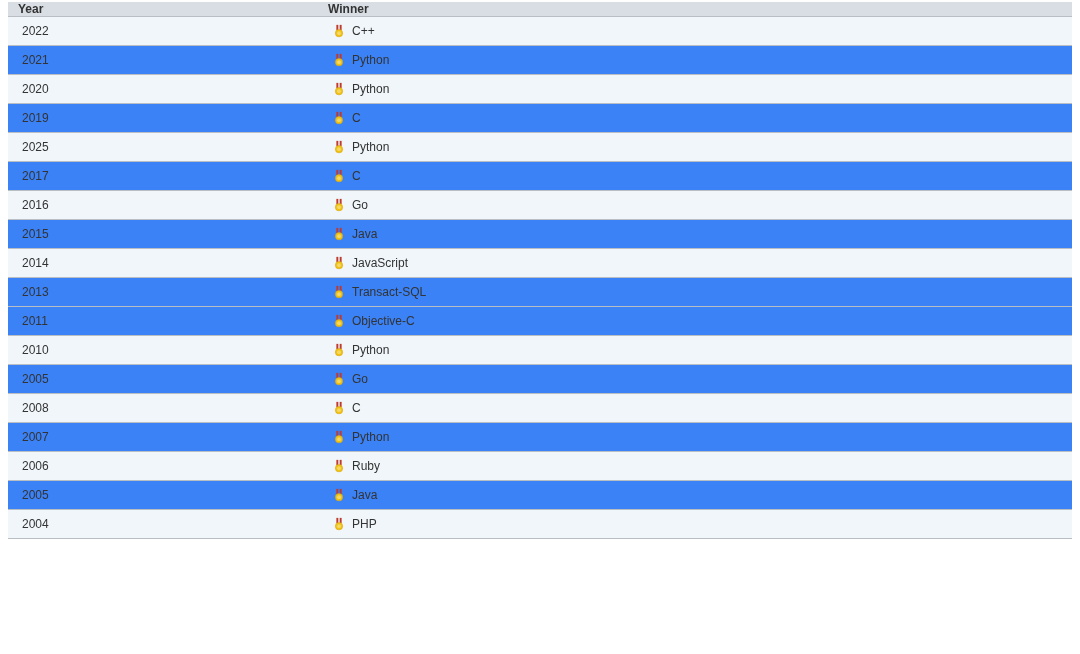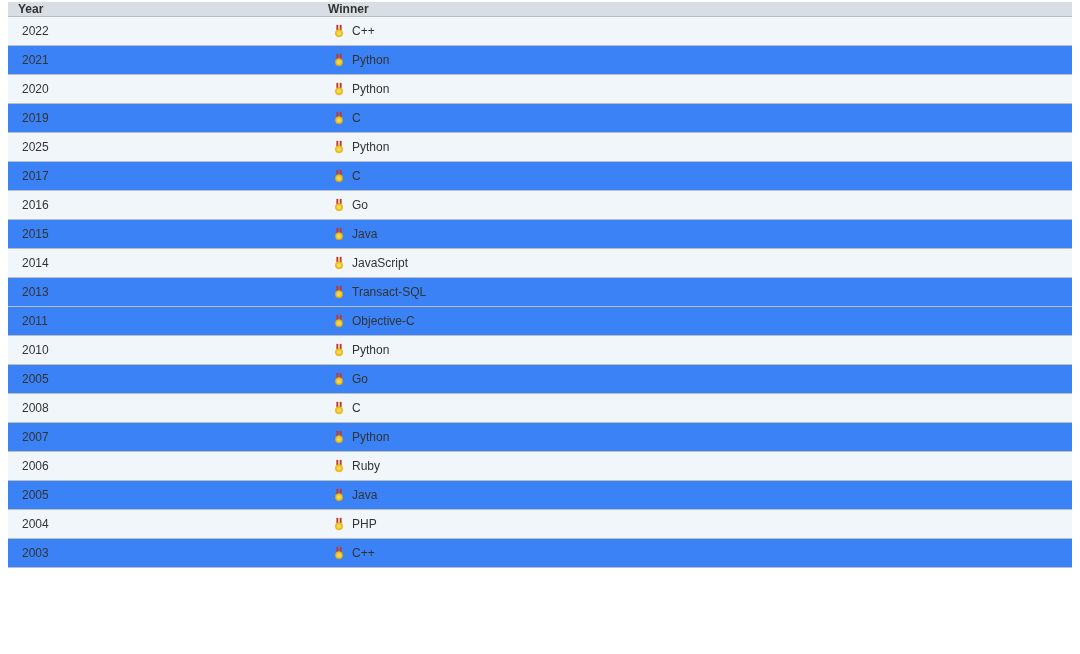--- a/index.html
+++ b/index.html
@@ -316,28 +316,14 @@
             <span class="medal-icon"><svg viewBox="0 0 16 16" xmlns="http://www.w3.org/2000/svg">
     <rect x="5" y="1" width="2.2" height="6" fill="#c0392b"></rect>
     <rect x="8.8" y="1" width="2.2" height="6" fill="#c0392b"></rect>
     <circle cx="8" cy="10.5" r="4.2" fill="#f1c40f" stroke="#d4a017" stroke-width="0.6"></circle>
     <circle cx="8" cy="10.5" r="2.2" fill="#f6d76b"></circle>
   </svg></span>
             <span>PHP</span>
           </div>
         </td>
       </tr>
-      <tr class="data-row-odd">
-        <td class="data-cell col-year">2003</td>
-        <td class="data-cell col-winner">
-          <div class="winner-cell">
-            <span class="medal-icon"><svg viewBox="0 0 16 16" xmlns="http://www.w3.org/2000/svg">
-    <rect x="5" y="1" width="2.2" height="6" fill="#c0392b"></rect>
-    <rect x="8.8" y="1" width="2.2" height="6" fill="#c0392b"></rect>
-    <circle cx="8" cy="10.5" r="4.2" fill="#f1c40f" stroke="#d4a017" stroke-width="0.6"></circle>
-    <circle cx="8" cy="10.5" r="2.2" fill="#f6d76b"></circle>
-  </svg></span>
-            <span>C++</span>
-          </div>
-        </td>
-      </tr>
     </tbody>
 </table>
 
 </body></html>

